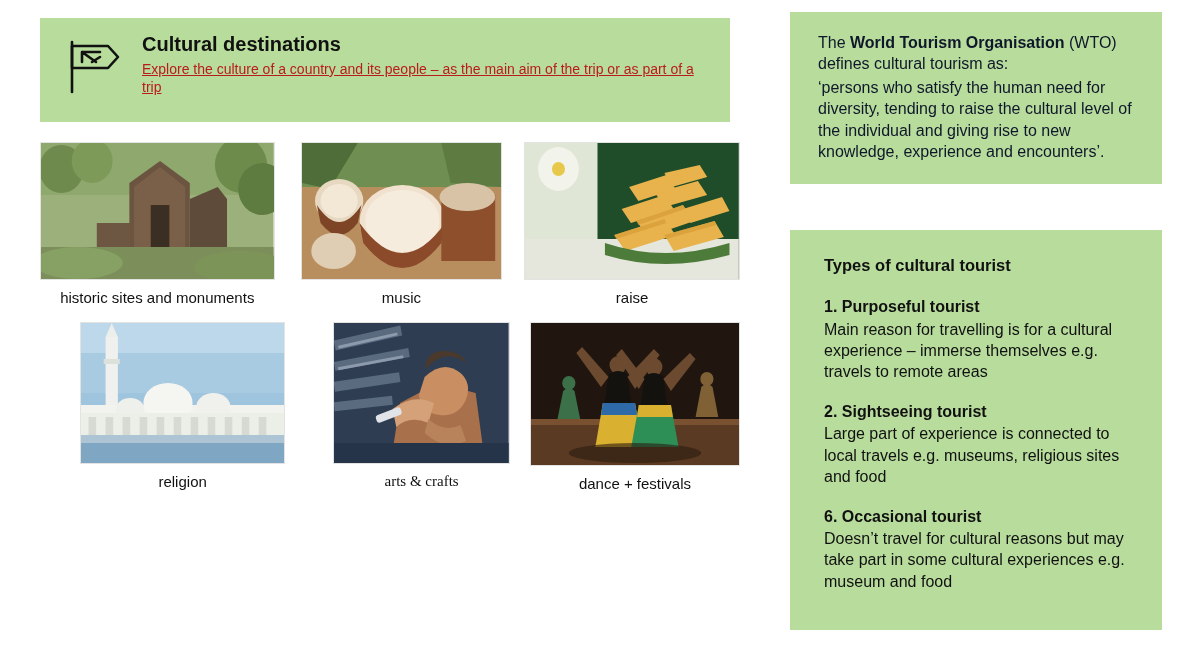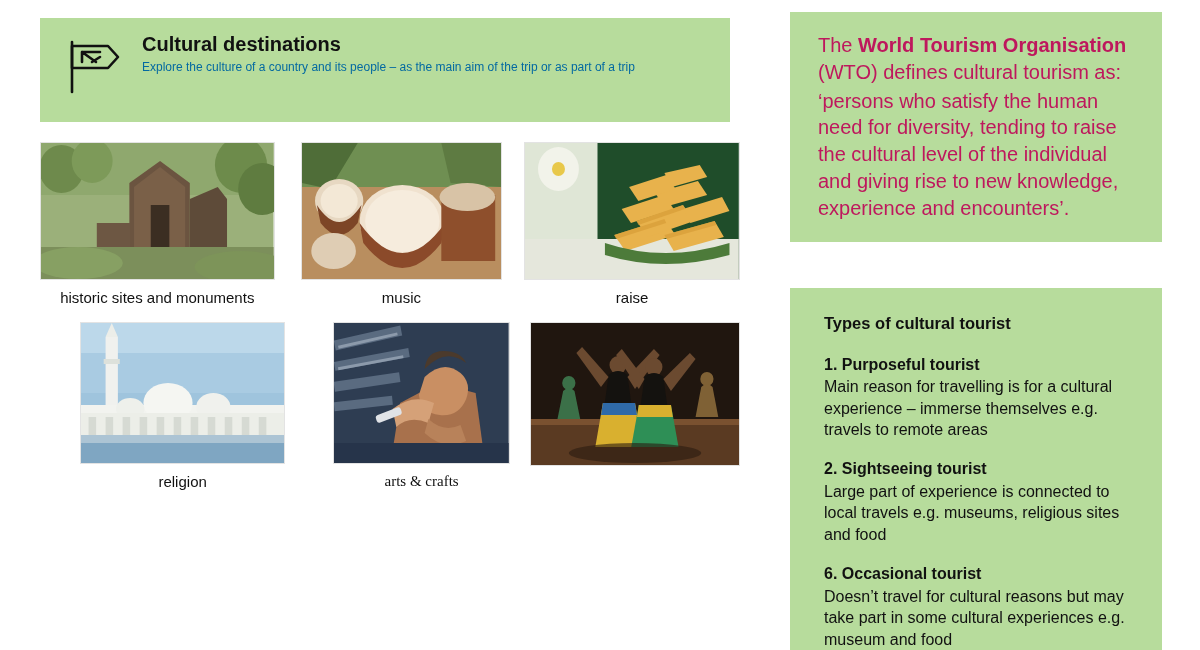--- a/index.html
+++ b/index.html
@@ -47,23 +47,24 @@
     padding-left: 6px;
   }
   .header-title {
     font-size: 20px;
     font-weight: bold;
     line-height: 1.25;
     margin-bottom: 3px;
     color: #111;
   }
   .header-sub {
-    font-size: 12px;
+    font-size: 14px;
     line-height: 1.32;
-    color: #0369a1;
+    color: #b91c1c;
+    text-decoration: underline;
   }
 
   .grid {
     margin-top: 20px;
     width: 700px;
   }
   .grid-row {
     display: flex;
   }
   .cell {
@@ -101,23 +102,23 @@
     left: 790px;
     top: 12px;
     width: 372px;
   }
   .panel {
     background: #b7dc9c;
     box-sizing: border-box;
   }
   .panel-wto {
     padding: 20px 30px 20px 28px;
-    font-size: 20px;
+    font-size: 16px;
     line-height: 1.34;
-    color: #be185d;
+    color: #0f172a;
     min-height: 172px;
   }
   .panel-types {
     margin-top: 46px;
     padding: 24px 24px 26px 34px;
     font-size: 16px;
     line-height: 1.34;
     color: #111;
     min-height: 400px;
   }
@@ -331,20 +332,21 @@
                 <circle cx="130" cy="44" r="9" fill="#6b4a30"></circle>
                 <path d="M120 54 q10 -8 20 0 l4 28 h-28 z" fill="#14120f"></path>
                 <path d="M114 82 h34 l8 42 h-50 z" fill="#2e8f56"></path>
                 <path d="M114 82 h34 l2 12 h-38 z" fill="#d9b02f"></path>
                 <path d="M120 56 L96 26 l-6 6 l24 34 z" fill="#6b4a30"></path>
                 <path d="M140 56 L168 30 l6 6 l-26 32 z" fill="#6b4a30"></path>
               </g>
               <ellipse cx="110" cy="130" rx="70" ry="10" fill="#2a1a10" opacity="0.6"></ellipse>
             </svg>
           </div>
+          <div class="caption">dance + festivals</div>
         </div>
       </div>
 
     </div>
   </div>
 
   <div class="right-col">
 
     <div class="panel panel-wto">
       <span>The </span><b>World Tourism Organisation</b><span> (WTO) defines cultural tourism as:</span>

